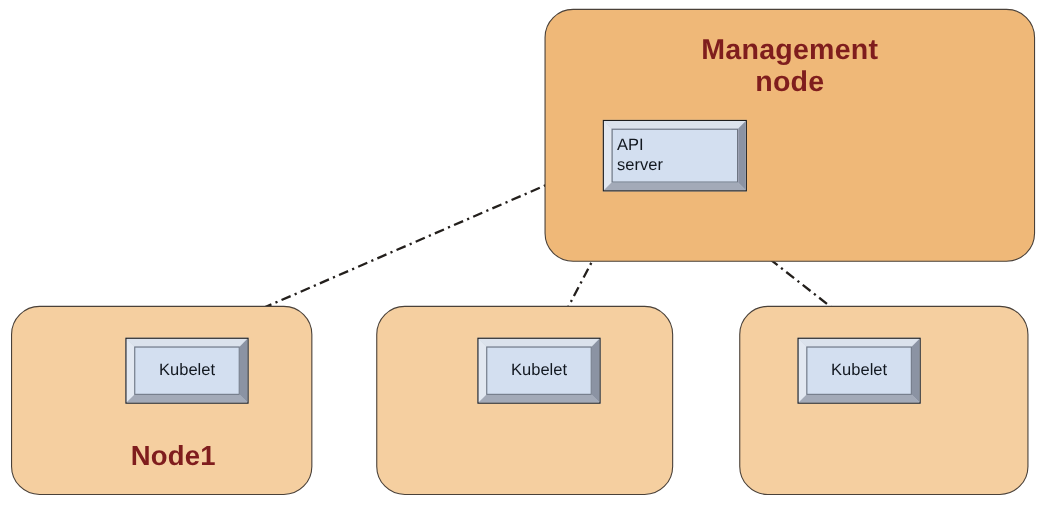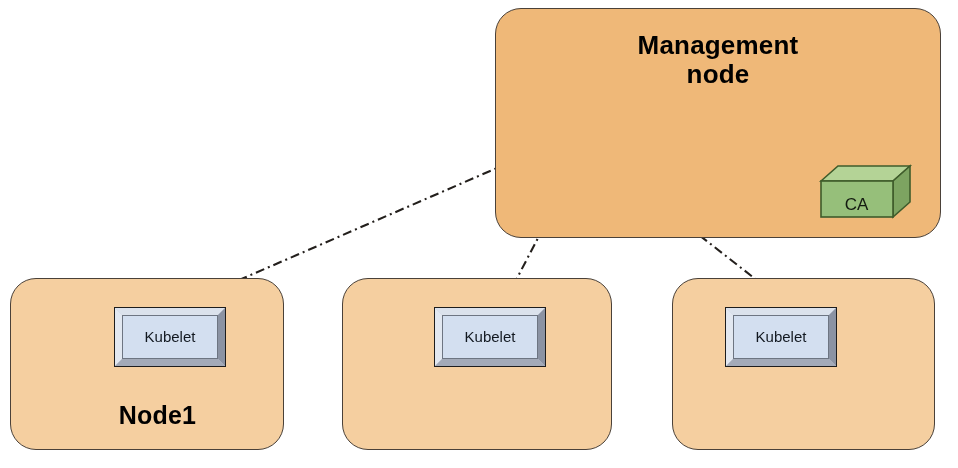--- a/index.html
+++ b/index.html
@@ -38,21 +38,21 @@
     background: #efb878;
   }
   .node-box {
     background: #f5cfa0;
   }
   .container-title {
     position: absolute;
     left: 0;
     right: 0;
     text-align: center;
-    color: #000000;
+    color: #7f1d1d;
     font-size: 26px;
     font-weight: bold;
     line-height: 1.12;
     letter-spacing: .2px;
   }
   .mgmt-title {
     top: 22px;
   }
   .node-title {
     bottom: 20px;
@@ -158,32 +158,30 @@
     <line x1="625" y1="177" x2="786" y2="303" stroke="#231f1c" stroke-width="2.1" stroke-dasharray="9 4 2 4" marker-start="url(#arrowStart)" marker-end="url(#arrowEnd)"></line>
 
     <line x1="683" y1="145" x2="866" y2="168" stroke="#231f1c" stroke-width="2.1" stroke-dasharray="9 4 2 4" marker-start="url(#arrowStart)" marker-end="url(#arrowEnd)"></line>
   </svg>
 
   <div class="container-box mgmt-box" style="left:495px; top:8px; width:446px; height:230px;">
 
     <div class="container-title mgmt-title" style="white-space:pre-line;">Management
 node</div>
 
-
-    <div class="cuboid" style="left:322px; top:152px; width:95px; height:60px;">
-      <svg width="95" height="60" viewBox="0 0 95 60">
-
-        <path d="M3,20 L20,5 L92,5 L75,20 Z" fill="#b4d396" stroke="#3f5c2b" stroke-width="1.6"></path>
-
-        <path d="M75,20 L92,5 L92,41 L75,56 Z" fill="#7da461" stroke="#3f5c2b" stroke-width="1.6"></path>
-
-        <rect x="3" y="20" width="72" height="36" fill="#96bf7a" stroke="#3f5c2b" stroke-width="1.6"></rect>
-      </svg>
-      <div class="cuboid-label">CA</div>
-    </div>
+    <div class="bevel-box" style="left:52px; top:100px; width:131px; height:65px;">
+      <div class="bevel-top"></div>
+      <div class="bevel-left"></div>
+      <div class="bevel-right"></div>
+      <div class="bevel-bottom"></div>
+      <div class="bevel-face"></div>
+      <div class="bevel-label">API
+server</div>
+    </div>
+
   </div>
 
   <div class="container-box node-box" style="left:10px; top:278px; width:274px; height:172px;">
     <div class="bevel-box" style="left:103px; top:28px; width:112px; height:60px;">
       <div class="bevel-top"></div>
       <div class="bevel-left"></div>
       <div class="bevel-right"></div>
       <div class="bevel-bottom"></div>
       <div class="bevel-face"></div>
       <div class="bevel-label centered">Kubelet</div>

